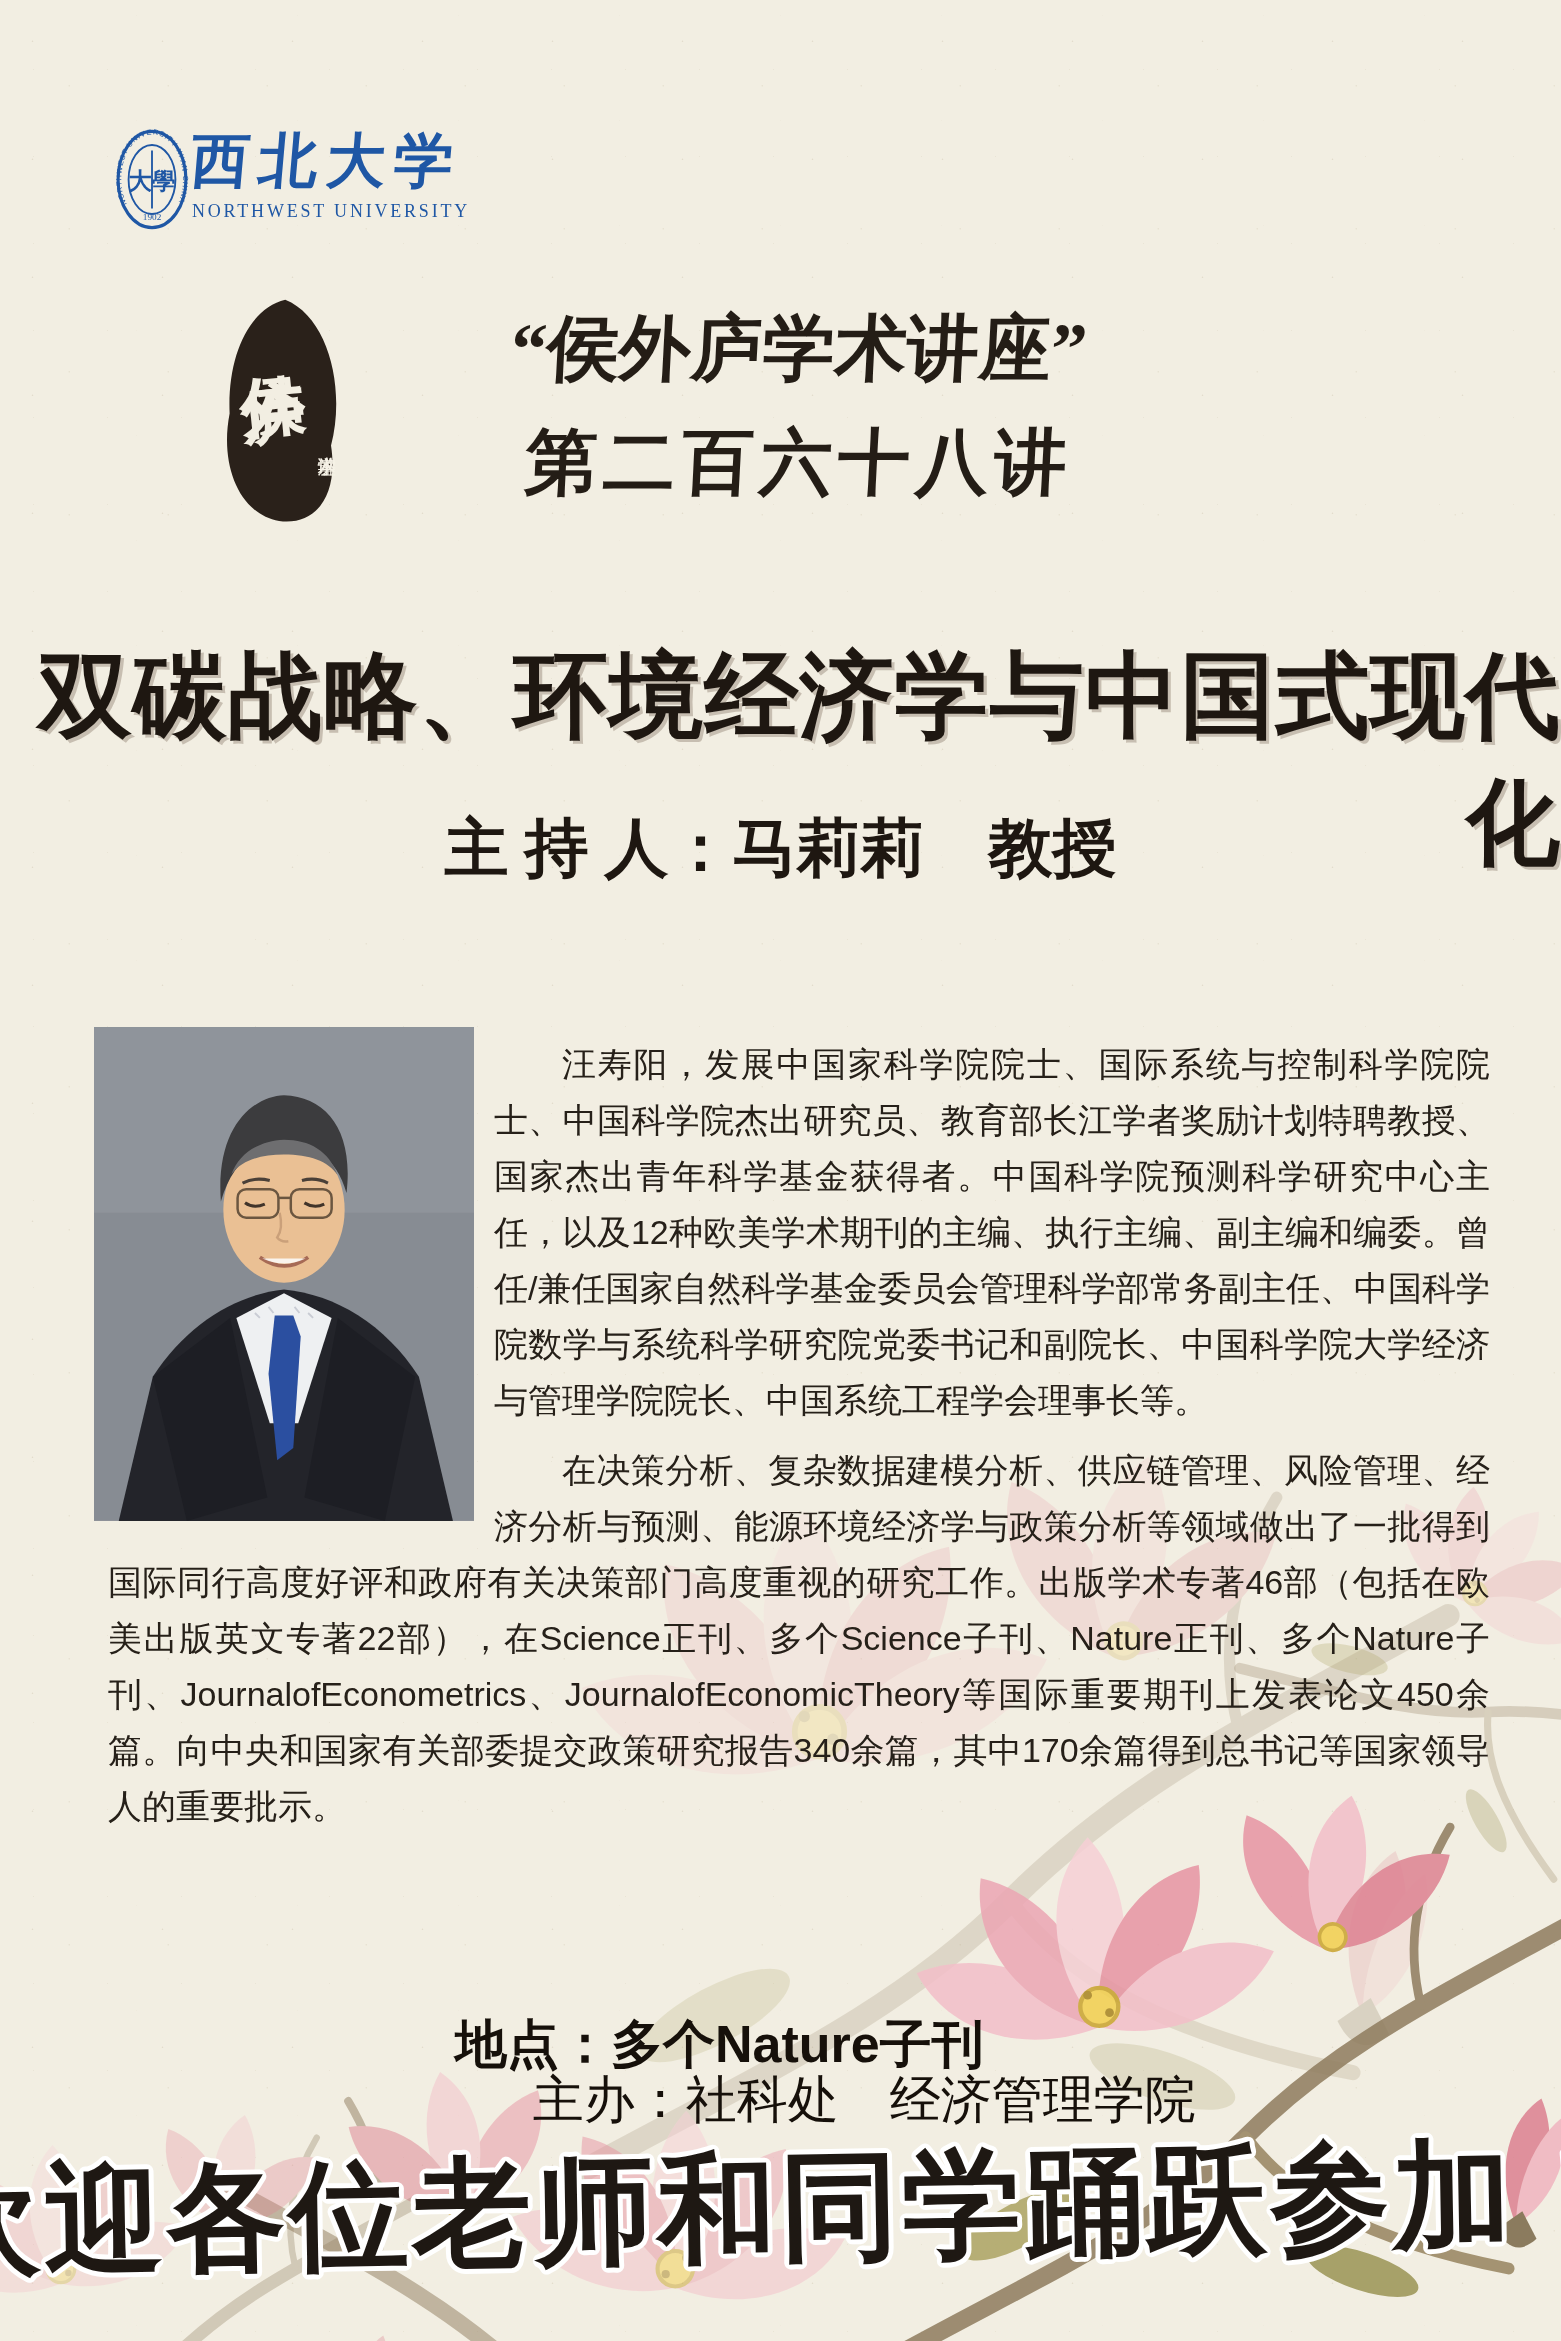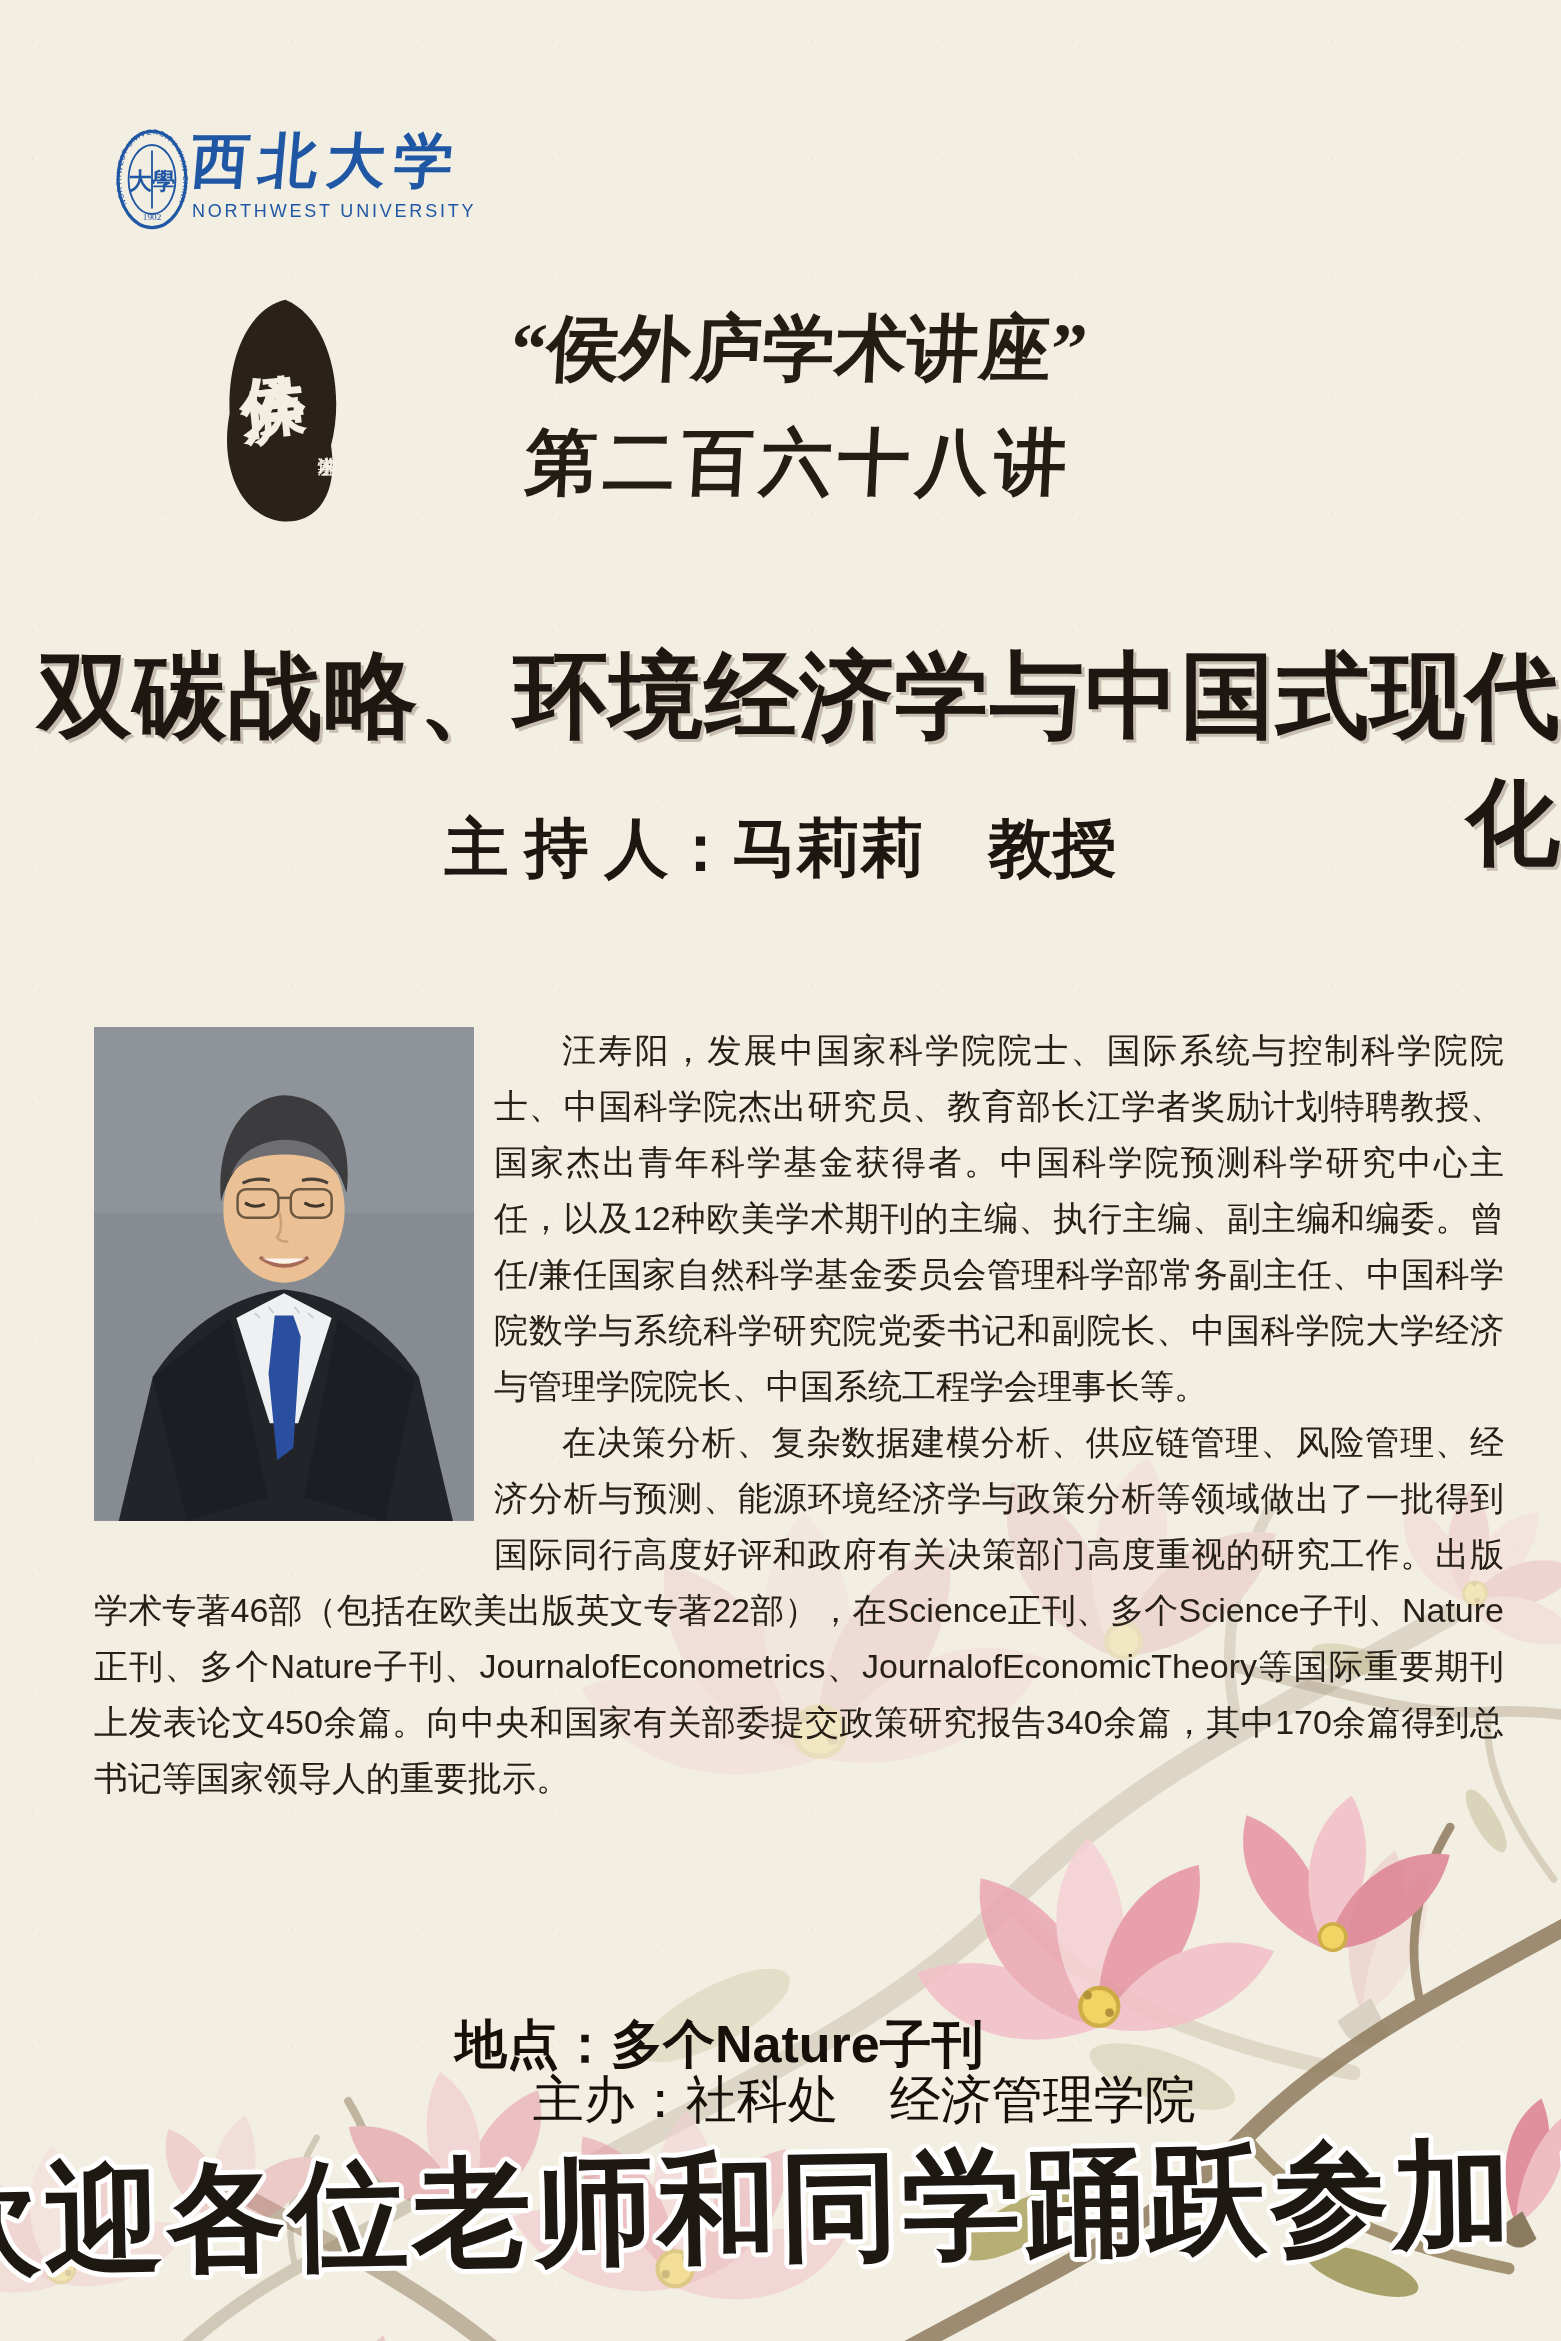--- a/index.html
+++ b/index.html
@@ -18,21 +18,21 @@
     color:#231c15;
   }
   .abs{position:absolute;}
 
   
   .logo{left:115px;top:108px;width:558px;height:143px;}
   .logo-cn{position:absolute;left:76px;top:13.6px;font-size:59px;font-weight:bold;
     font-family:"Liberation Serif","DejaVu Serif",serif;color:#1f57a5;letter-spacing:8.7px;
     transform:skewX(-5deg);}
   .logo-en{position:absolute;left:77px;top:93px;font-size:18px;letter-spacing:2.8px;
-    color:#1f57a5;font-family:Liberation Sans, sans-serif;}
+    color:#1f57a5;font-family:Liberation Serif, serif;}
 
   
   .series-seal{left:206px;top:296px;width:161px;height:230px;}
   .series-text{left:421px;top:302px;width:756px;text-align:center;
     font-family:"Liberation Serif","DejaVu Serif",serif;font-weight:bold;color:#241d16;}
   .series-line1{font-size:72px;line-height:94px;transform:skewX(-3deg);}
   .series-line2{font-size:72px;line-height:94px;margin-top:20px;letter-spacing:6.2px;transform:skewX(-3deg);}
 
   
   .main-title{left:0;top:633px;width:1561px;text-align:right;
@@ -42,21 +42,21 @@
 
   
   .speakers{left:0;top:800px;width:1561px;text-align:center;
     font-family:"Liberation Serif","DejaVu Serif",serif;font-weight:bold;
     font-size:64px;color:#1e1711;}
   .speaker-row{line-height:97px;white-space:pre;}
 
   
   .bio{left:94px;top:1022px;width:1410px;font-size:34px;line-height:56px;
     text-align:justify;color:#262019;}
-  .bio p{margin:0;text-indent:2em;}
+  .bio p{margin:14px;text-indent:2em;}
   .photo{float:left;width:380px;height:494px;margin:5px 20px 6.2px 0;}
 
   
   .details{left:455px;top:1829px;font-weight:bold;font-size:52px;color:#16100a;line-height:86px;white-space:pre;}
   .organizer{left:476px;top:2007px;font-weight:normal;font-size:51px;color:#16100a;white-space:pre;}
 
   
   .footer-svg{left:0;top:2100px;width:1561px;height:217px;}
 
   .flower{pointer-events:none;}

